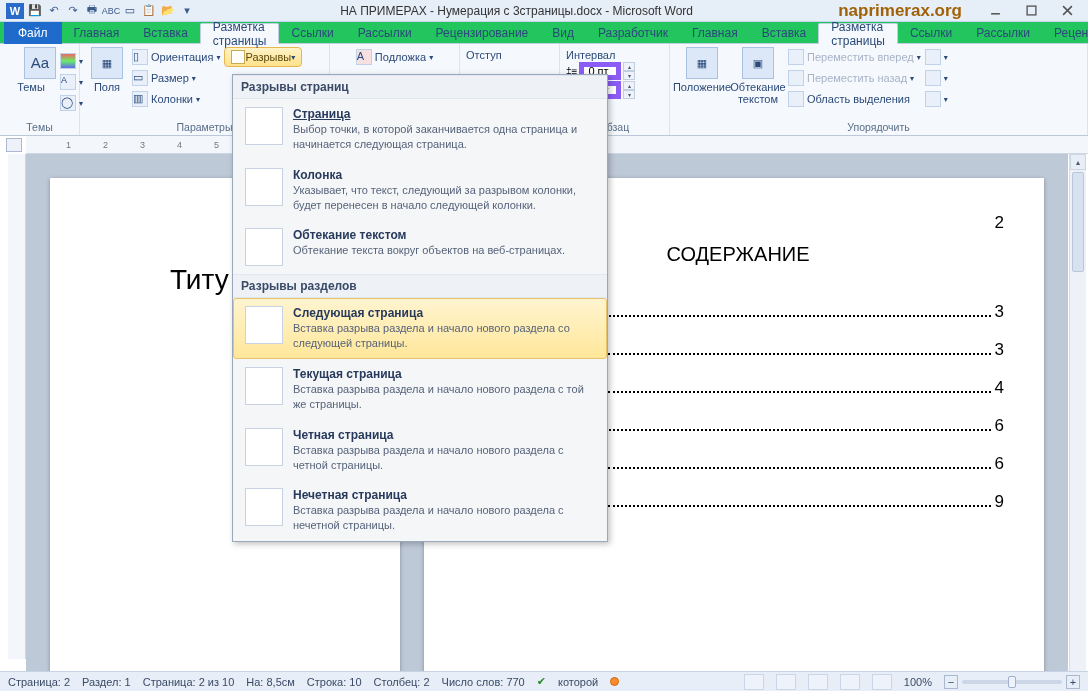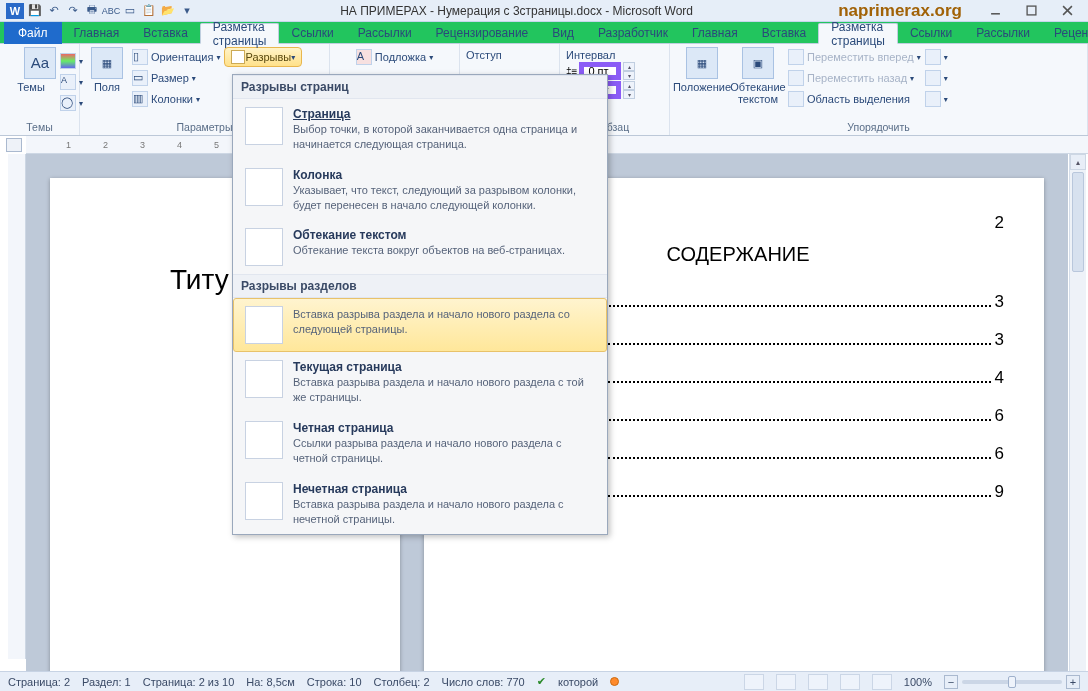--- a/index.html
+++ b/index.html
@@ -47,21 +47,21 @@
   .ruler-v{width:18px;background:#f3f6fb;border-right:1px solid #cdd7e4;position:absolute;left:8px;top:154px;bottom:32px;}
   .ruler-marks{position:absolute;top:0;left:40px;right:20px;height:100%;display:flex;align-items:center;font-size:9px;color:#777;}
   .ruler-marks span{margin-right:32px;}
 
   
   .docarea{position:absolute;left:26px;right:20px;top:154px;bottom:20px;background:#bec9d8;overflow:hidden;}
   .page{position:absolute;background:#fff;box-shadow:0 1px 4px rgba(0,0,0,.3);}
   .page1{left:24px;top:24px;width:350px;height:510px;padding:86px 30px 30px 120px;font-family:"Times New Roman",serif;font-size:28px;}
   .page2{left:398px;top:24px;width:620px;height:510px;padding:35px 40px 30px 48px;font-family:"Times New Roman",serif;}
   .pg-num{text-align:right;font-size:17px;margin-bottom:10px;}
-  .toc-title{text-align:center;font-size:20px;margin-bottom:26px;}
+  .toc-title{text-align:center;font-size:20px;margin-bottom:36px;}
   .toc-row{display:flex;font-size:17px;margin-bottom:18px;align-items:baseline;}
   .toc-row.sub{padding-left:18px;}
   .toc-dots{flex:1;border-bottom:2px dotted #000;margin:0 4px 4px 4px;}
 
   
   .gallery{position:absolute; left:232px; top:74px; width:376px; background:#f5f6f8;border:1px solid #9aa8bc;box-shadow:2px 2px 6px rgba(0,0,0,.25);z-index:50;}
   .gal-header{background:#eef1f6;padding:4px 8px;font-weight:bold;color:#3a4a66;font-size:12px;border-top:1px solid #e1e6ef;border-bottom:1px solid #e1e6ef;}
   .gal-item{display:flex;gap:10px;padding:8px 10px 8px 12px;}
   .gal-item:hover,.gal-item.hover{background:linear-gradient(#fff4cf,#ffe79a);border:1px solid #e8c26a;border-radius:3px;padding:7px 9px 7px 11px;}
   .gal-icn{width:38px;height:38px;background:#fff;border:1px solid #c8d2e2;flex-shrink:0;position:relative;}
@@ -370,35 +370,36 @@
           <div class="t ">Обтекание текстом</div>
           <div class="d">Обтекание текста вокруг объектов на веб-страницах.</div>
         </div>
       </div>
     </div>
   <div class="gal-header">Разрывы разделов</div>
   <div id="gal2">
       <div class="gal-item hover">
   <div class="gal-icn"></div>
   <div class="gal-text">
+          <div class="t">Следующая страница</div>
           <div class="d">Вставка разрыва раздела и начало нового раздела со следующей страницы.</div>
         </div>
       </div>
       <div class="gal-item">
   <div class="gal-icn"></div>
   <div class="gal-text">
           <div class="t">Текущая страница</div>
           <div class="d">Вставка разрыва раздела и начало нового раздела с той же страницы.</div>
         </div>
       </div>
       <div class="gal-item">
   <div class="gal-icn"></div>
   <div class="gal-text">
           <div class="t">Четная страница</div>
-          <div class="d">Ссылки разрыва раздела и начало нового раздела с четной страницы.</div>
+          <div class="d">Вставка разрыва раздела и начало нового раздела с четной страницы.</div>
         </div>
       </div>
       <div class="gal-item">
   <div class="gal-icn"></div>
   <div class="gal-text">
           <div class="t">Нечетная страница</div>
           <div class="d">Вставка разрыва раздела и начало нового раздела с нечетной страницы.</div>
         </div>
       </div>
     </div>

